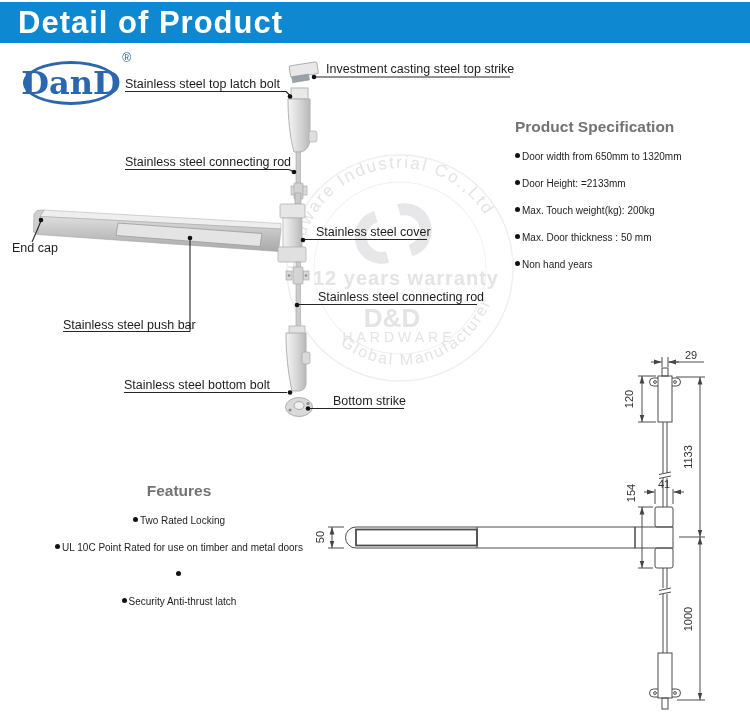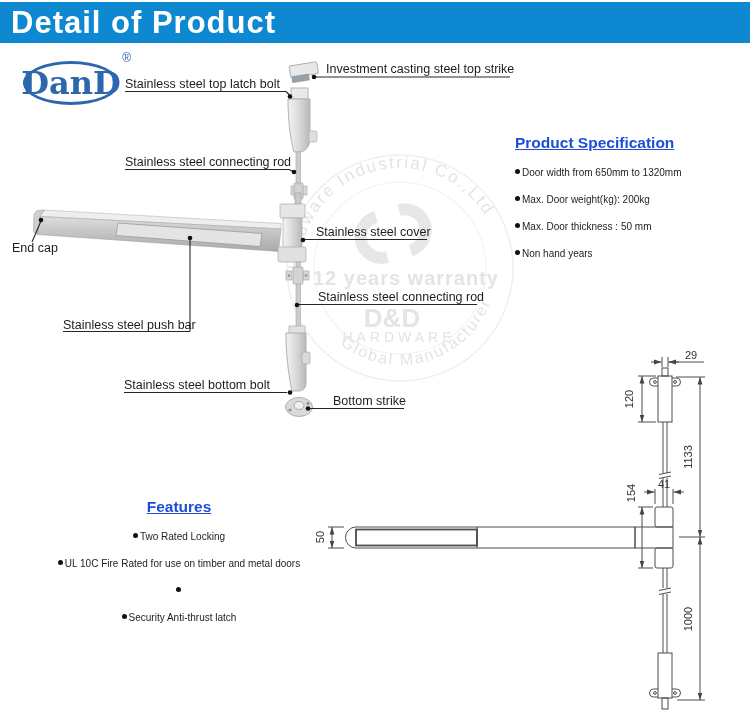--- a/index.html
+++ b/index.html
@@ -3,39 +3,39 @@
 <meta charset="utf-8">
 <style>
   html,body{margin:0;padding:0;}
   body{width:750px;height:721px;position:relative;background:#ffffff;
        font-family:"Liberation Sans",sans-serif;overflow:hidden;}
 
   
   .header{position:absolute;left:0;top:2px;width:750px;height:41px;
           background:#0e88d1;z-index:5;display:flex;align-items:center;}
   .header .title{color:#ffffff;font-size:31px;font-weight:bold;
-                 letter-spacing:1px;padding-left:11px;line-height:1;}
+                 letter-spacing:1px;padding-left:18px;line-height:1;}
 
   
   .logo{position:absolute;left:23px;top:61px;z-index:6;}
   .logo-ellipse{width:90px;height:38px;border:3px solid #2c67ae;border-radius:50%;
                 display:flex;align-items:center;justify-content:center;}
   .logo-ellipse span{font-family:"DejaVu Serif","Liberation Serif",serif;
                      font-weight:bold;font-size:32px;color:#2c67ae;line-height:1;}
   .logo .reg{position:absolute;right:-12px;top:-10px;font-size:12px;color:#2c67ae;}
 
   
   .wm{position:absolute;left:0;top:0;z-index:1;}
   .prod{position:absolute;left:0;top:0;z-index:3;}
   .tech{position:absolute;left:310px;top:340px;z-index:2;}
 
   
   .spec{position:absolute;left:515px;top:118px;width:235px;z-index:4;}
   .feat{position:absolute;left:14px;top:482px;width:330px;z-index:4;text-align:center;}
-  .blk-heading{font-size:15.5px;font-weight:bold;color:#1d4ed8;margin:16px 0 14px 0;text-decoration:underline;}
+  .blk-heading{font-size:15.5px;font-weight:bold;color:#737373;margin:0 0 14px 0;}
   .blk-list{list-style:none;margin:0;padding:0;}
   .blk-list li{font-size:10px;color:#1d1d1d;margin-bottom:14px;line-height:13px;
                white-space:nowrap;}
   .blt{display:inline-block;width:5px;height:5px;border-radius:50%;
        background:#111;margin-right:2px;vertical-align:2px;}
 
   
   text{font-family:"Liberation Sans",sans-serif;}
   .lbl{font-size:12.5px;fill:#1d1d1d;}
   .dim{font-size:11px;fill:#333;}
@@ -180,31 +180,32 @@
   <text class="lbl" x="318" y="301">Stainless steel connecting rod</text>
   <text class="lbl" x="63" y="328.5">Stainless steel push bar</text>
   <text class="lbl" x="124" y="389">Stainless steel bottom bolt</text>
   <text class="lbl" x="333" y="405">Bottom strike</text>
 </svg>
 
 <div class="spec">
   <h2 class="blk-heading">Product Specification</h2>
   <ul class="blk-list">
     <li><span class="blt"></span><span>Door width from 650mm to 1320mm</span></li>
-    <li><span class="blt"></span><span>Max. Door weight(kg): 200kg</span></li>
+    <li><span class="blt"></span><span>Door Height: =2133mm</span></li>
+    <li><span class="blt"></span><span>Max. Touch weight(kg): 200kg</span></li>
     <li><span class="blt"></span><span>Max. Door thickness : 50 mm</span></li>
     <li><span class="blt"></span><span>Non hand years</span></li>
   </ul>
 </div>
 
 <div class="feat">
   <h2 class="blk-heading">Features</h2>
   <ul class="blk-list">
     <li><span class="blt"></span><span>Two Rated Locking</span></li>
-    <li><span class="blt"></span><span>UL 10C Fire Rated for use on timber and metal doors</span></li>
+    <li><span class="blt"></span><span>UL 10C Point Rated for use on timber and metal doors</span></li>
     <li><span class="blt"></span></li>
     <li><span class="blt"></span><span>Security Anti-thrust latch</span></li>
   </ul>
 </div>
 
 <svg class="tech" width="440" height="381" viewBox="0 0 440 381">
   <defs>
     <marker id="arr" markerWidth="8" markerHeight="6" refX="7.5" refY="3" orient="auto" markerUnits="userSpaceOnUse">
       <path d="M0,0.6 L7.5,3 L0,5.4 Z" fill="#444"></path>
     </marker>

